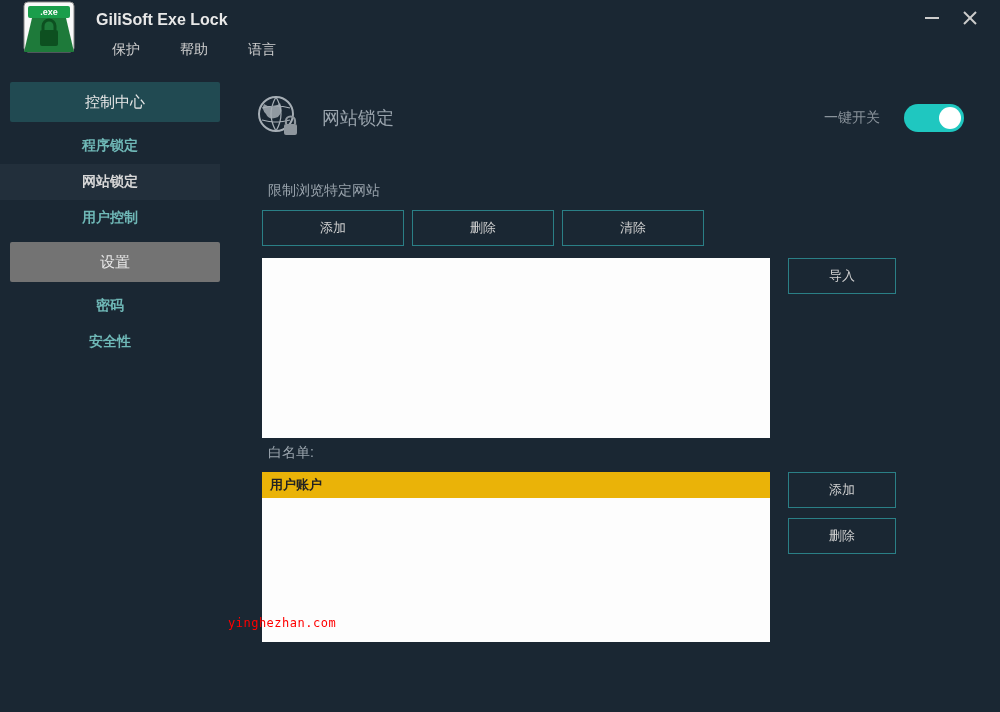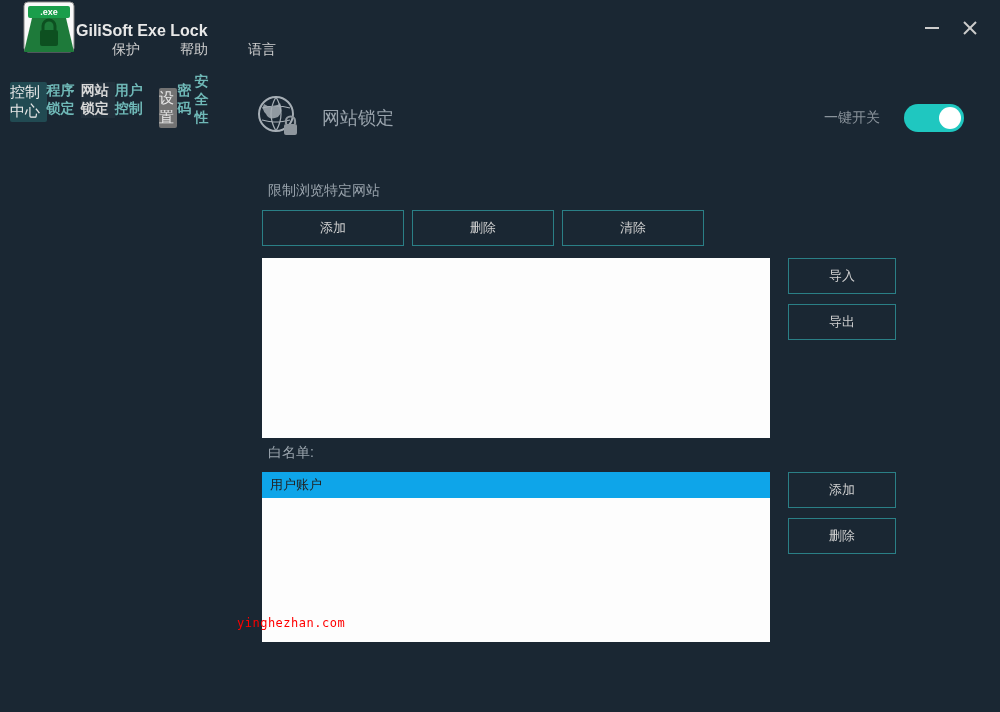--- a/index.html
+++ b/index.html
@@ -1,31 +1,31 @@
 <!DOCTYPE html>
 <html><head>
   <meta charset="utf-8">
   <style>
     * { margin: 0; padding: 0; box-sizing: border-box; font-family: "Microsoft YaHei", "SimSun", sans-serif; }
     body { width: 1000px; height: 712px; background: #1a2733; overflow: hidden; position: relative; }
 
-    .titlebar { height: 40px; display: flex; align-items: flex-end; justify-content: space-between; }
+    .titlebar { height: 40px; display: flex; align-items: center; padding-left: 20px; justify-content: space-between; }
     .titlebar-left { display: flex; align-items: center; gap: 12px; }
     .app-title { color: #e8e8e8; font-size: 16px; font-weight: bold; }
     .titlebar-right { display: flex; align-items: center; gap: 22px; padding-right: 22px; }
     .tb-icon { color: #ccc; cursor: pointer; }
 
     .logo-box { width: 54px; height: 54px; position: absolute; left: 22px; top: 0; }
 
     .menubar { height: 32px; display: flex; align-items: center; gap: 40px; padding-left: 112px; margin-top: -6px; }
     .menu-item { color: #d0d0d0; font-size: 14px; cursor: pointer; }
 
     .content { display: flex; height: calc(712px - 66px); }
 
-    .sidebar { width: 220px; background: #1a2733; display: flex; flex-direction: row; padding-top: 16px; gap: 0; }
+    .sidebar { width: 220px; background: #1a2733; display: flex; flex-direction: column; padding-top: 16px; gap: 0; }
     .sidebar .section-header { background: #214a52; color: #e8e8e8; font-size: 15px; height: 40px; display: flex; align-items: center; justify-content: center; border-radius: 2px; margin-left: 10px; margin-right: 0; margin-bottom: 6px; }
     .sidebar .section-header.light { background: #737373; }
     .sidebar .item { color: #6fb8b7; font-size: 14px; height: 36px; display: flex; align-items: center; justify-content: center; cursor: pointer; font-weight: bold; }
     .sidebar .item.active { background: #222f3b; color: #d8d8d8; }
 
     .main { flex: 1; padding: 28px 36px 0 36px; position: relative; }
 
     .page-header { display: flex; align-items: center; justify-content: space-between; margin-bottom: 40px; }
     .ph-left { display: flex; align-items: center; gap: 22px; }
     .page-title { color: #9aa4ad; font-size: 18px; }
@@ -41,23 +41,23 @@
     .btn-row { display: flex; gap: 8px; margin-bottom: 12px; }
     .btn { border: 1px solid #2a7f86; background: transparent; color: #d0d0d0; font-size: 13px; height: 36px; display: flex; align-items: center; justify-content: center; cursor: pointer; }
     .btn.w140 { width: 142px; }
     .btn.w120 { width: 108px; }
 
     .layout-row { display: flex; gap: 18px; }
     .listbox { background: #fdfdfd; width: 508px; height: 170px; overflow: auto; }
     .listbox.tall { height: 180px; }
     .side-btns { display: flex; flex-direction: column; gap: 10px; }
 
-    .list-item { background: #0ea5e9; color: #222; font-size: 13px; padding: 4px 8px; }
+    .list-item { background: #eab308; color: #222; font-size: 13px; padding: 4px 8px; font-weight: bold; }
 
-    .watermark { position: absolute; left: 17px; bottom: 82px; color: #ff0000; font-size: 12px; font-family: monospace, sans-serif; letter-spacing: 0.5px; }
+    .watermark { position: absolute; left: 8px; bottom: 82px; color: #ff0000; font-size: 12px; font-family: monospace, sans-serif; letter-spacing: 0.5px; }
   </style>
 </head>
 <body>
 
 <div class="titlebar">
   <div class="titlebar-left">
     <div style="width:64px"></div>
     <div class="app-title">GiliSoft Exe Lock</div>
   </div>
   <div class="titlebar-right">
@@ -130,21 +130,20 @@
       <div class="section-label">限制浏览特定网站</div>
       <div class="btn-row">
         <div class="btn w140">添加</div>
         <div class="btn w140">删除</div>
         <div class="btn w140">清除</div>
       </div>
       <div class="layout-row">
         <div class="listbox tall"></div>
         <div class="side-btns">
           <div class="btn w120">导入</div>
-          <div class="btn w120">导出</div>
         </div>
       </div>
     </div>
 
     <div class="block">
       <div class="section-label">白名单:</div>
       <div class="layout-row">
         <div class="listbox">
           <div class="list-item">用户账户</div>
         </div>

